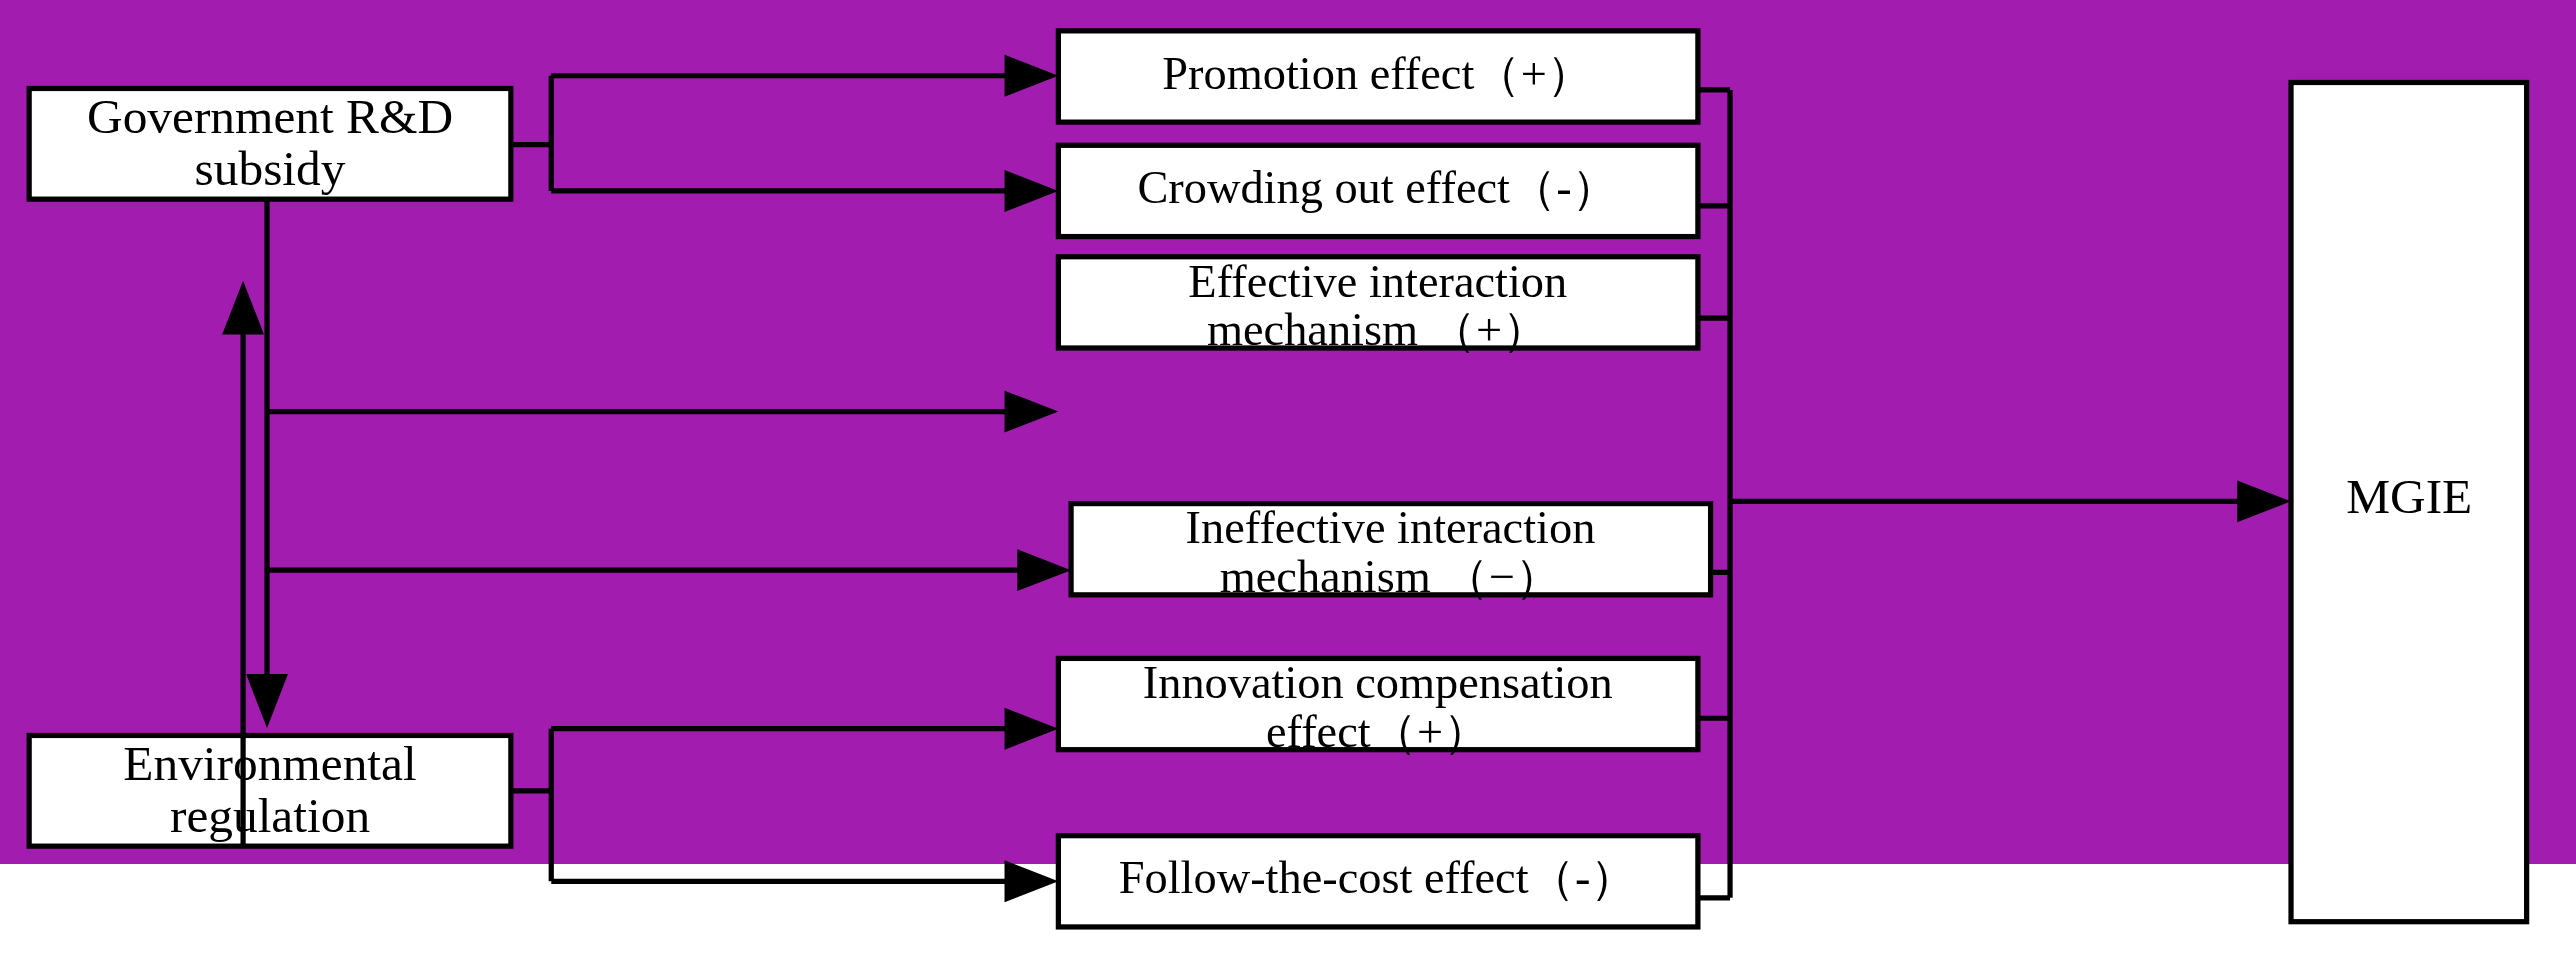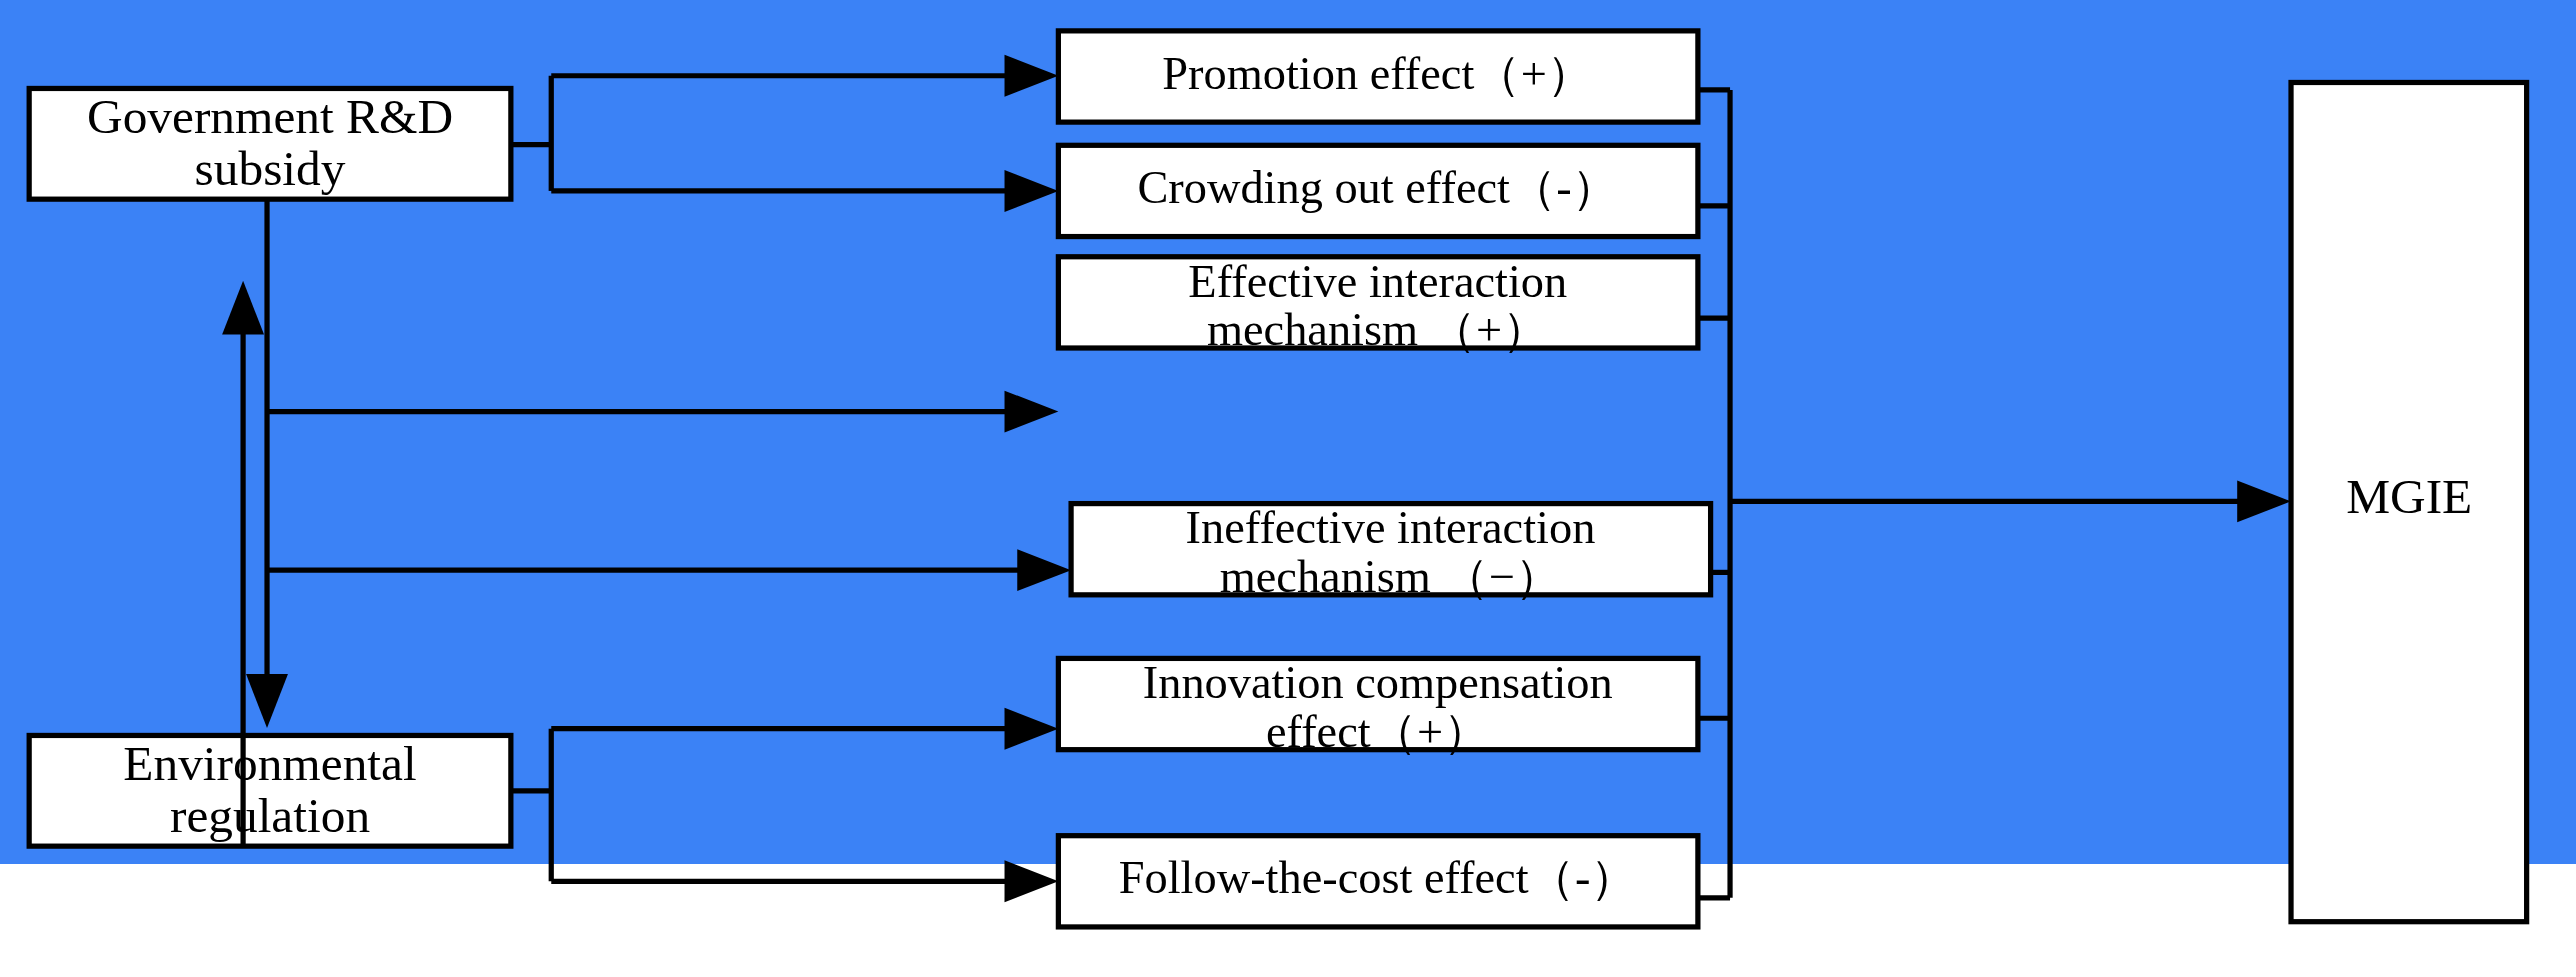--- a/index.html
+++ b/index.html
@@ -10,21 +10,21 @@
   body {
     width: 2576px;
     height: 978px;
     overflow: hidden;
     font-family: "Liberation Serif", "DejaVu Serif", serif;
   }
   #diagram-root {
     position: relative;
     width: 2576px;
     height: 864px;
-    background: #3b82f6;
+    background: #a21caf;
   }
   svg.canvas {
     position: absolute;
     top: 0;
     left: 0;
     width: 2576px;
     height: 978px;
     display: block;
   }
   .node-box {

